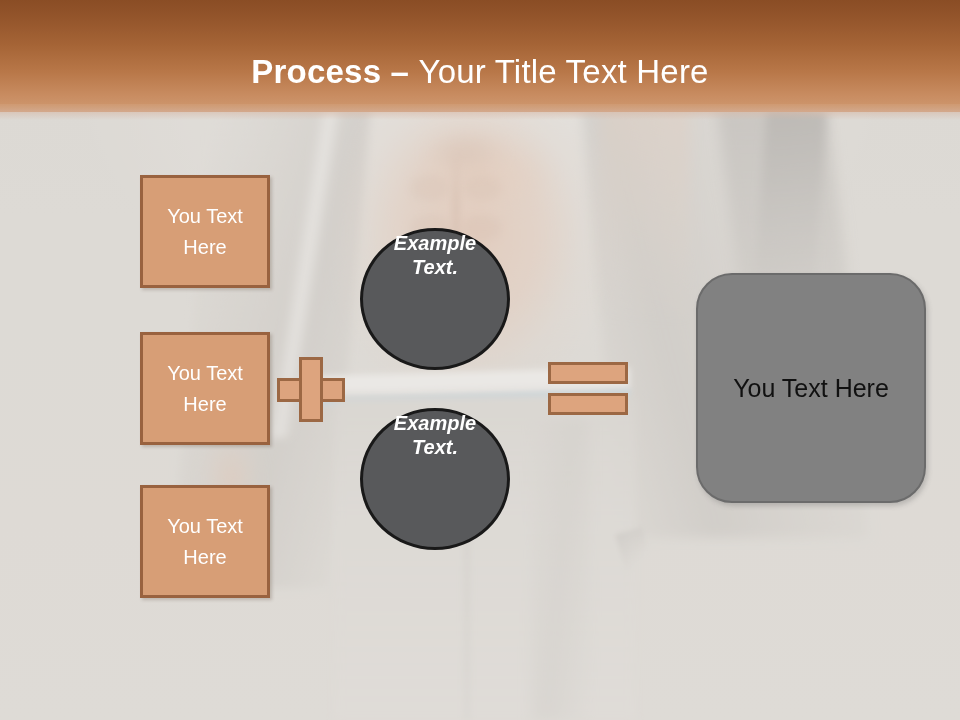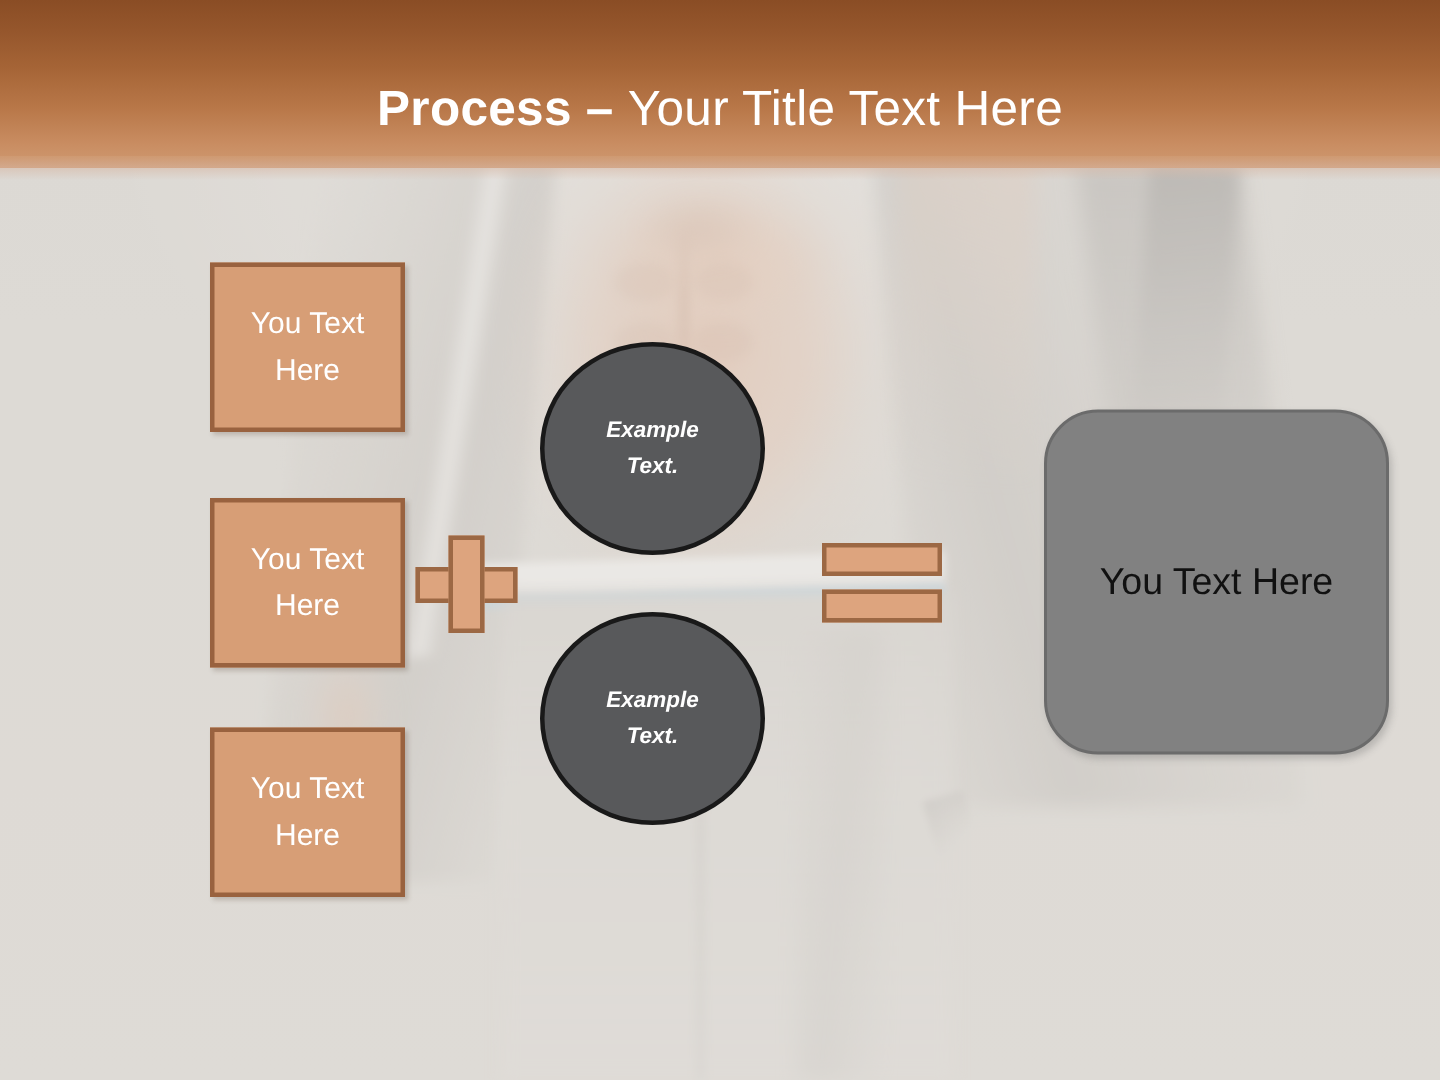--- a/index.html
+++ b/index.html
@@ -257,29 +257,29 @@
   .gray-circle {
     position: absolute;
     left: 360px;
     width: 150px;
     height: 142px;
     box-sizing: border-box;
     border-radius: 50%;
     background: #58595b;
     border: 3px solid #191919;
     color: #ffffff;
-    font-size: 15px;
+    font-size: 20px;
     font-weight: bold;
     font-style: italic;
     line-height: 24px;
     text-align: center;
     display: flex;
     flex-direction: column;
     align-items: center;
-    justify-content: center;
+    justify-content: flex-start;
   }
   #circle1 { top: 228px; }
   #circle2 { top: 408px; }
 
   
   .equals {
     position: absolute;
     left: 548px; top: 362px;
     width: 80px; height: 53px;
   }

